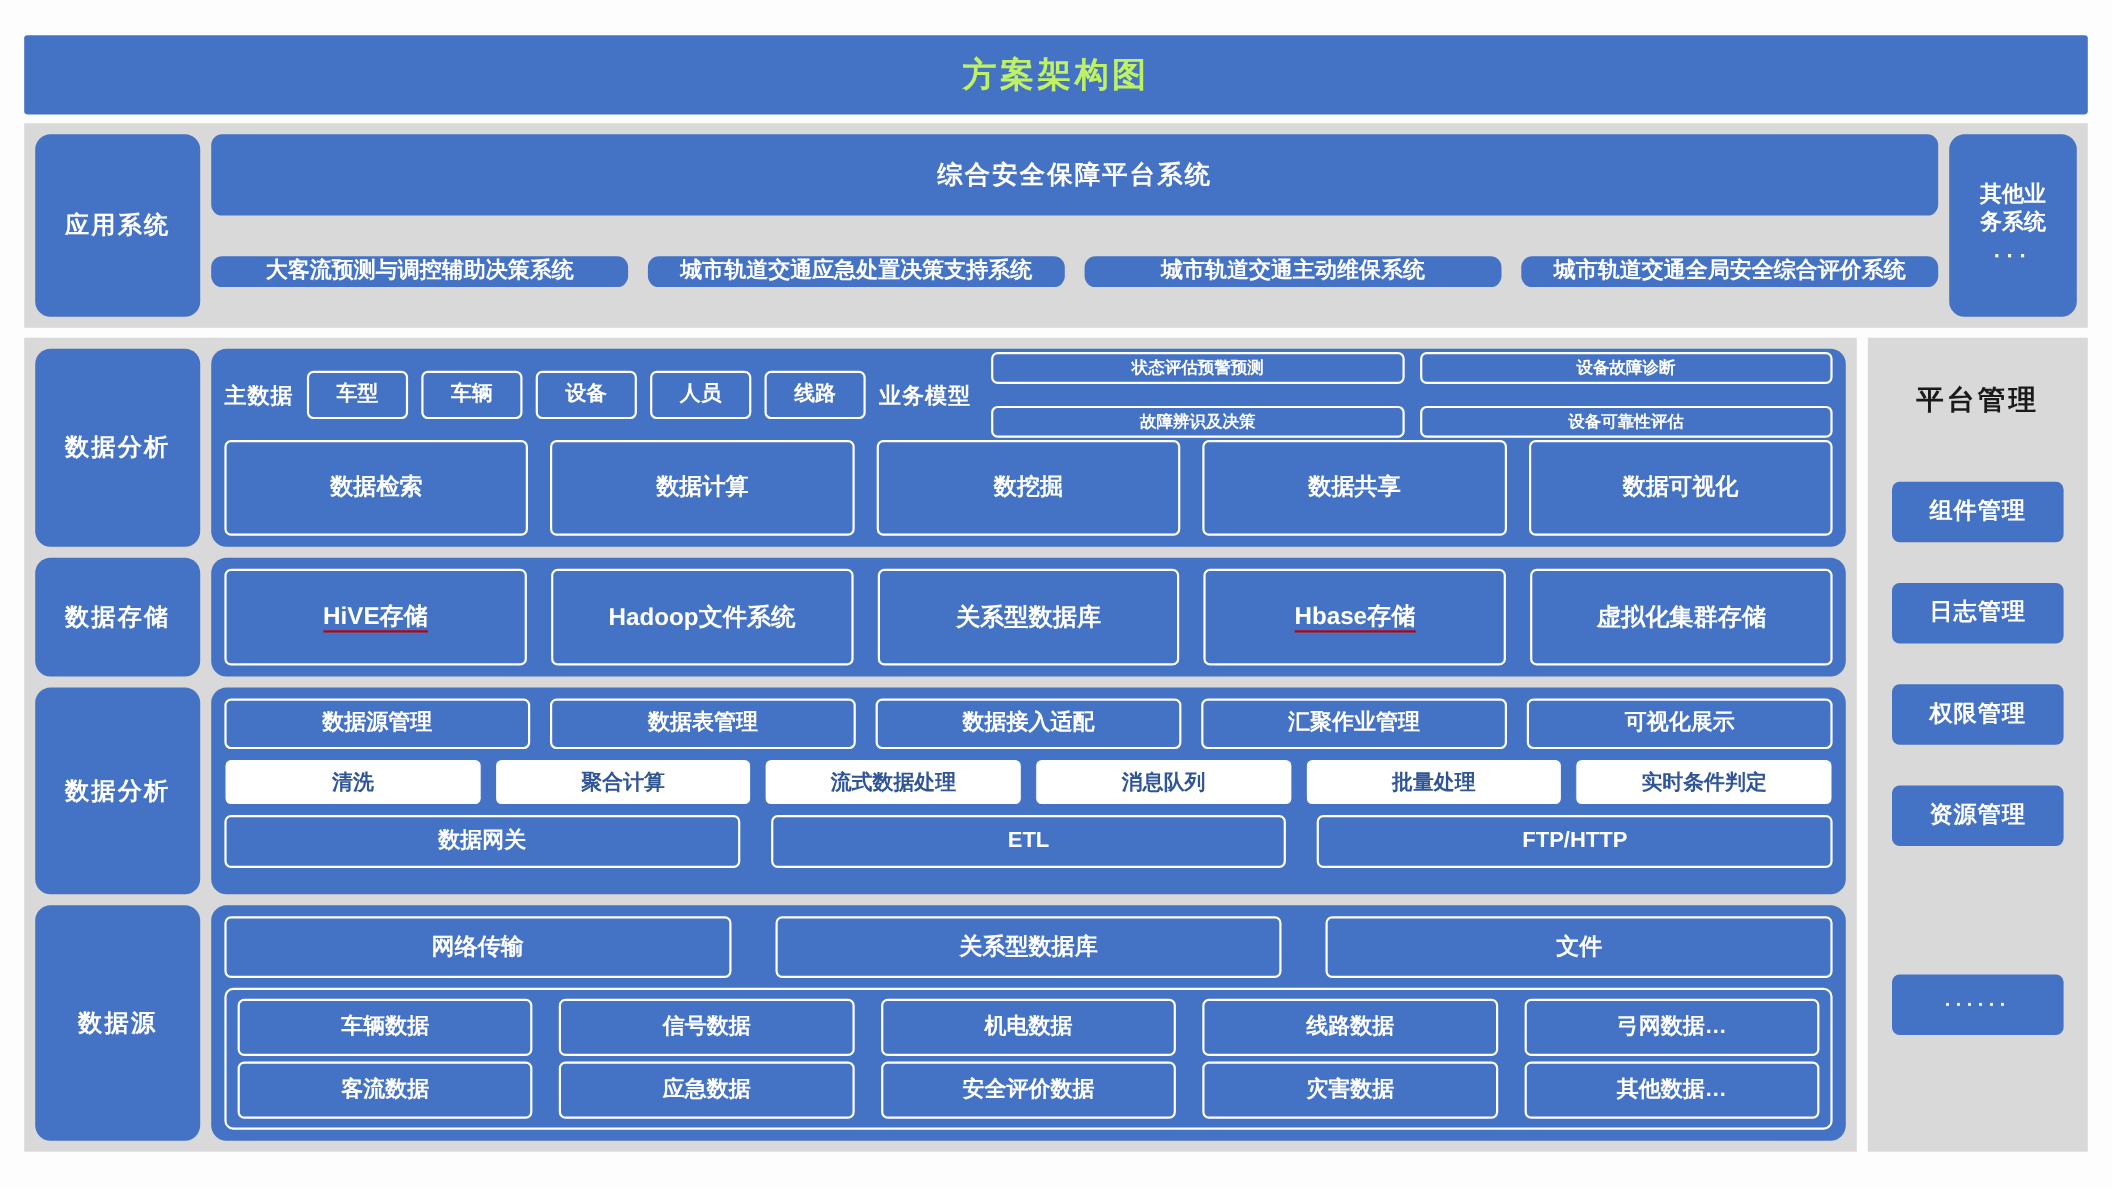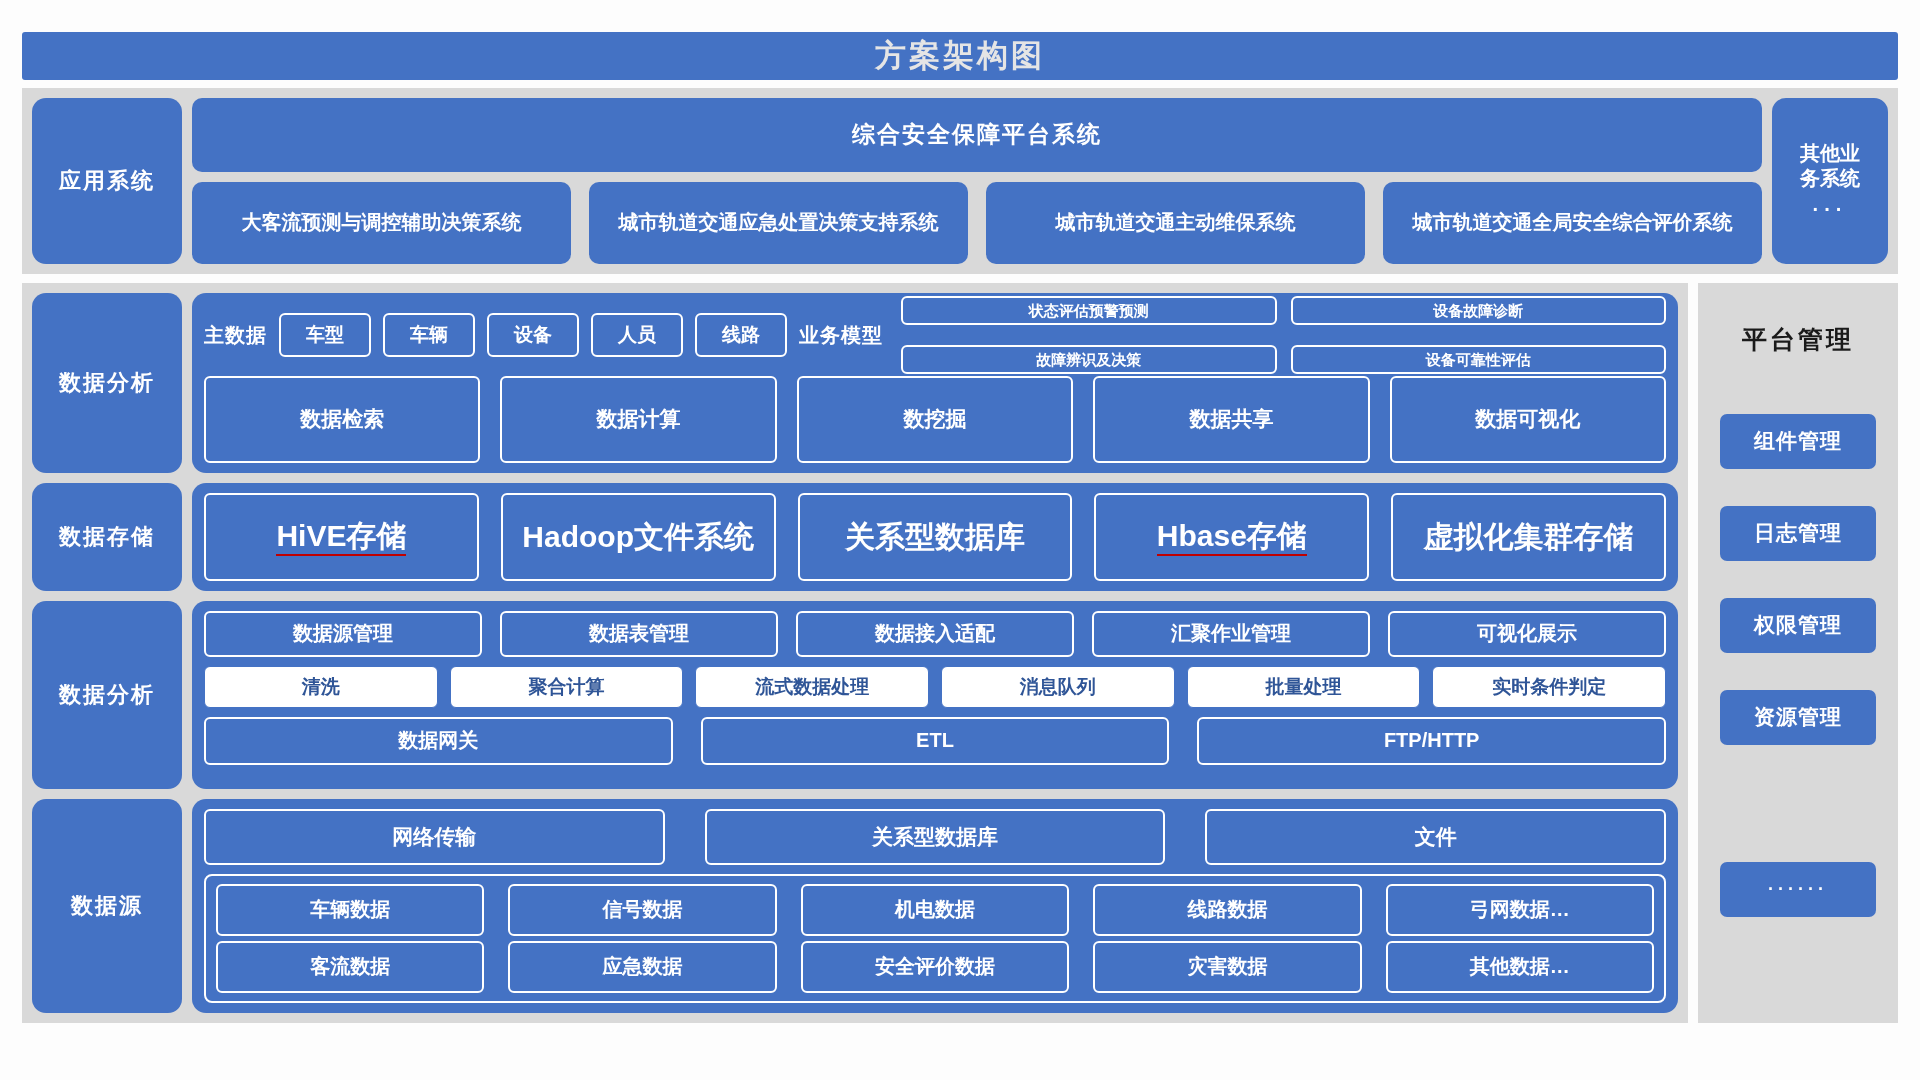--- a/index.html
+++ b/index.html
@@ -45,23 +45,23 @@
     box-sizing: border-box;
     border: 1px solid #4472C4;
     font-weight: bold;
   }
   .r6  { border-radius: 6px; }
   .r10 { border-radius: 10px; }
   .r14 { border-radius: 14px; }
 
   
   .title-bar {
-    height: 48px;
+    height: 72px;
     background: #4472C4;
-    color: #e5e5e5;
+    color: #bef264;
     display: flex;
     align-items: center;
     justify-content: center;
     font-size: 31px;
     font-weight: bold;
     letter-spacing: 3px;
     border-radius: 3px;
     margin-bottom: 8px;
   }
 
@@ -94,20 +94,21 @@
   .app-platform {
     height: 74px;
     font-size: 23px;
     font-weight: bold;
     letter-spacing: 2px;
   }
   .app-systems {
     flex: 1;
     display: flex;
     gap: 18px;
+    align-items: center;
   }
   .app-systems > div {
     flex: 1;
     font-size: 20px;
     font-weight: bold;
     padding: 2px 6px;
   }
   .other-sys {
     width: 116px;
     flex: 0 0 116px;
@@ -191,21 +192,21 @@
     flex: 1;
     font-size: 21px;
     font-weight: bold;
   }
 
   
   #row-storage { height: 108px; justify-content: flex-end; }
   .store-line { display: flex; gap: 22px; flex: 1; }
   .store-line > div {
     flex: 1;
-    font-size: 30px;
+    font-size: 22px;
     font-weight: bold;
   }
   .underline-red {
     border-bottom: 2px solid #C00000;
     padding-bottom: 1px;
   }
 
   
   #row-process { height: 188px; }
   .proc-line { display: flex; gap: 18px; }

